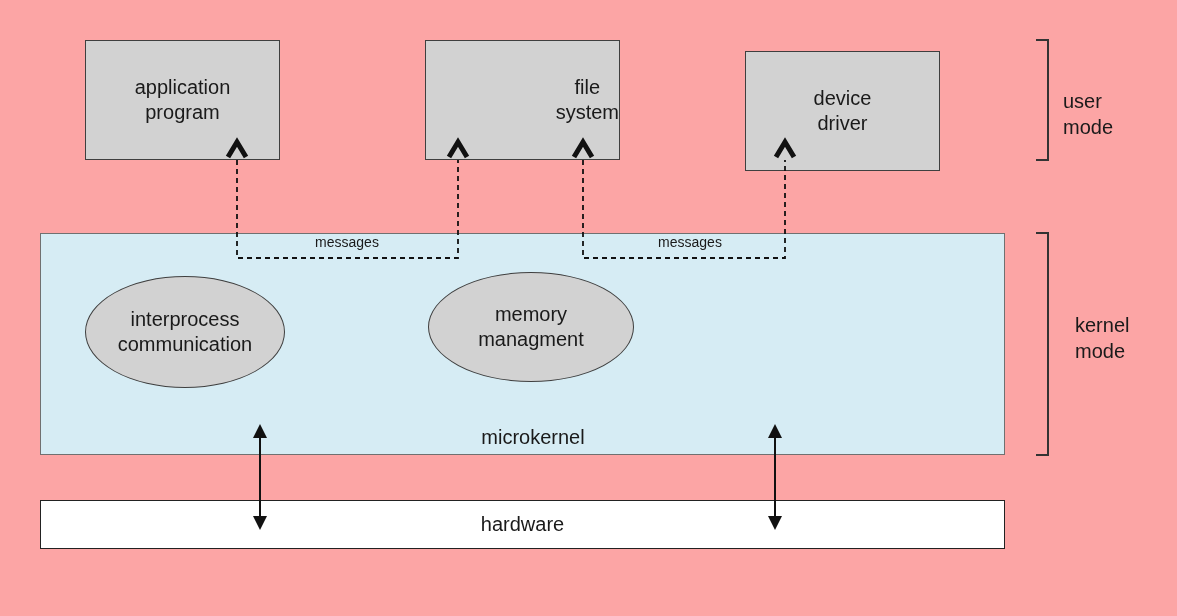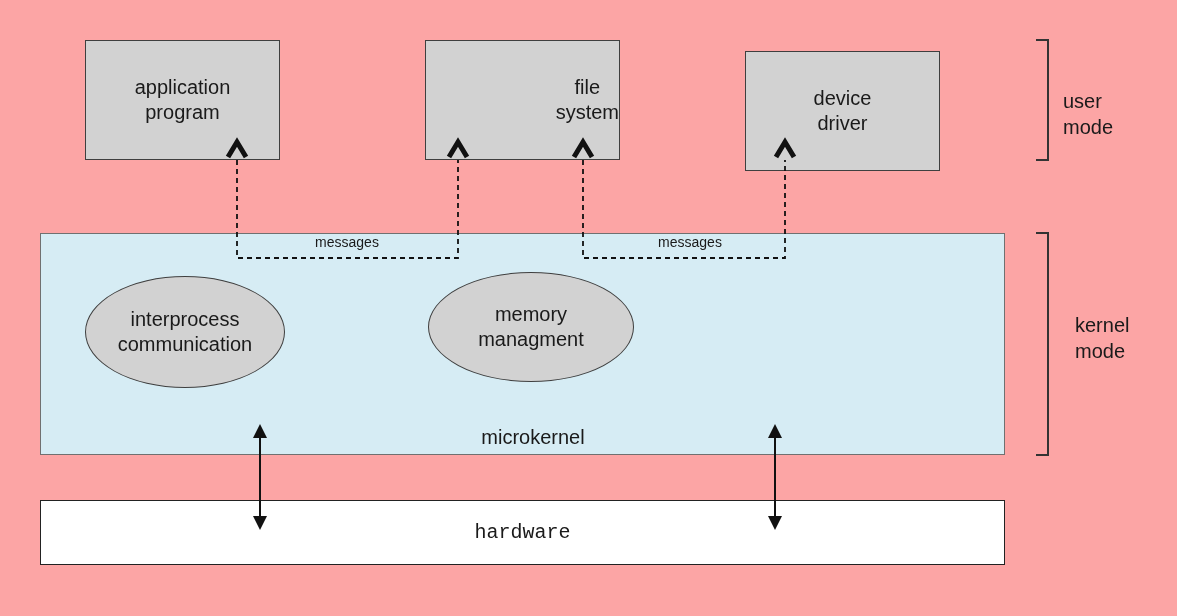--- a/index.html
+++ b/index.html
@@ -56,28 +56,27 @@
     z-index: 2;
   }
   .el-ipc { left: 85px;  top: 276px; width: 200px; height: 112px; }
   .el-mem { left: 428px; top: 272px; width: 206px; height: 110px; text-align: center; }
   .el-cpu { left: 740px; top: 272px; width: 200px; height: 110px; }
   .hardware-box {
     position: absolute;
     left: 40px;
     top: 500px;
     width: 965px;
-    height: 65px;
+    height: 49px;
     background: var(--hardware-fill, #ffffff);
     border: 1.6px solid #222222;
     display: flex;
     align-items: center;
     justify-content: center;
     z-index: 2;
-    font-family: Liberation Mono, monospace;
   }
   .floating-label {
     position: absolute;
     z-index: 5;
     text-align: center;
   }
   .microkernel-label { left: 443px; top: 426px; width: 180px; font-size: 20px; }
   .msg { font-size: 14px; width: 120px; }
   .msg-1 { left: 287px; top: 234px; }
   .msg-2 { left: 630px; top: 234px; }

